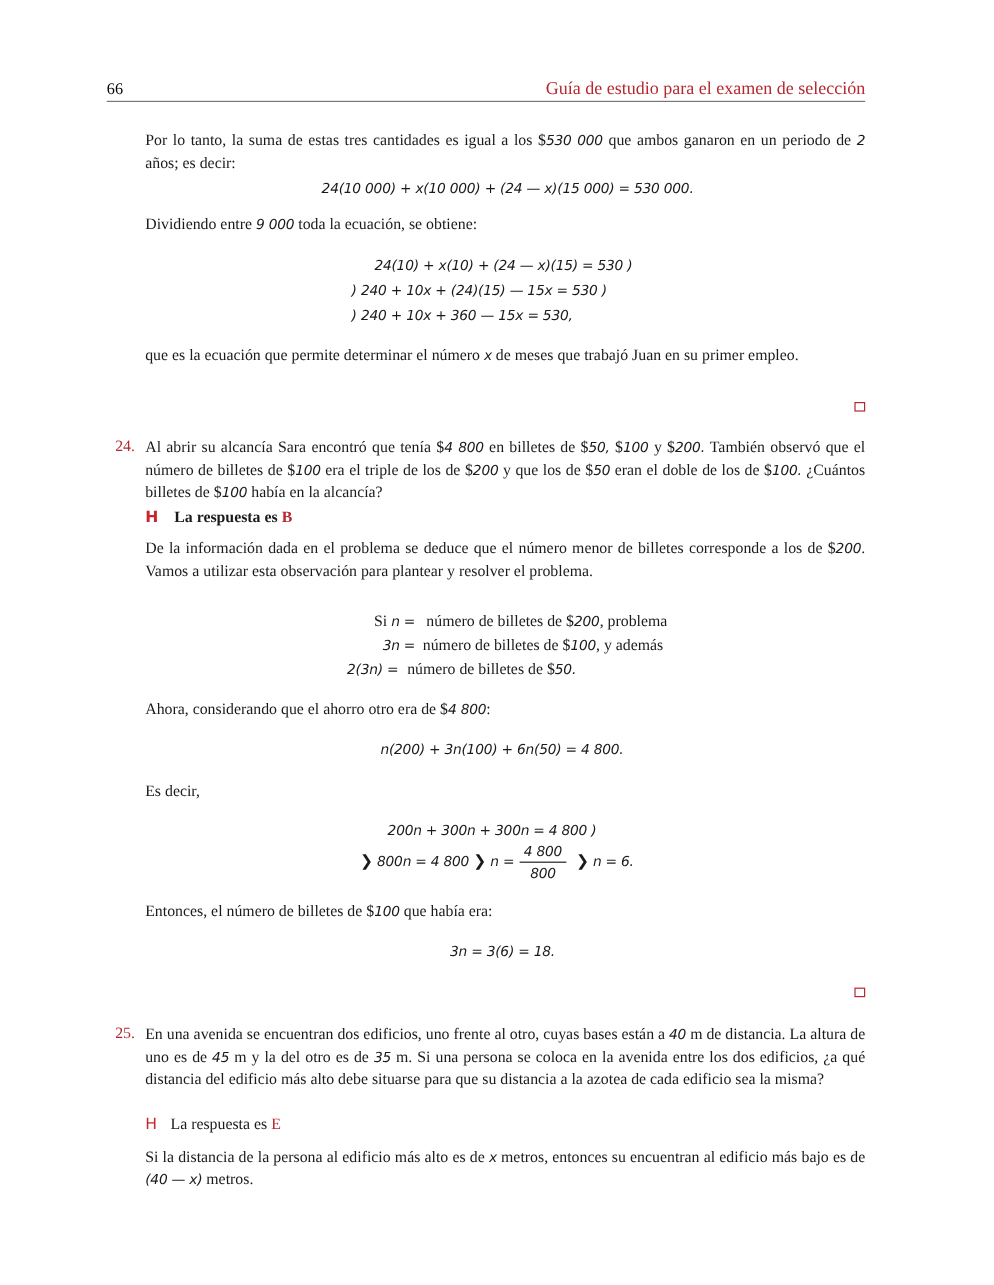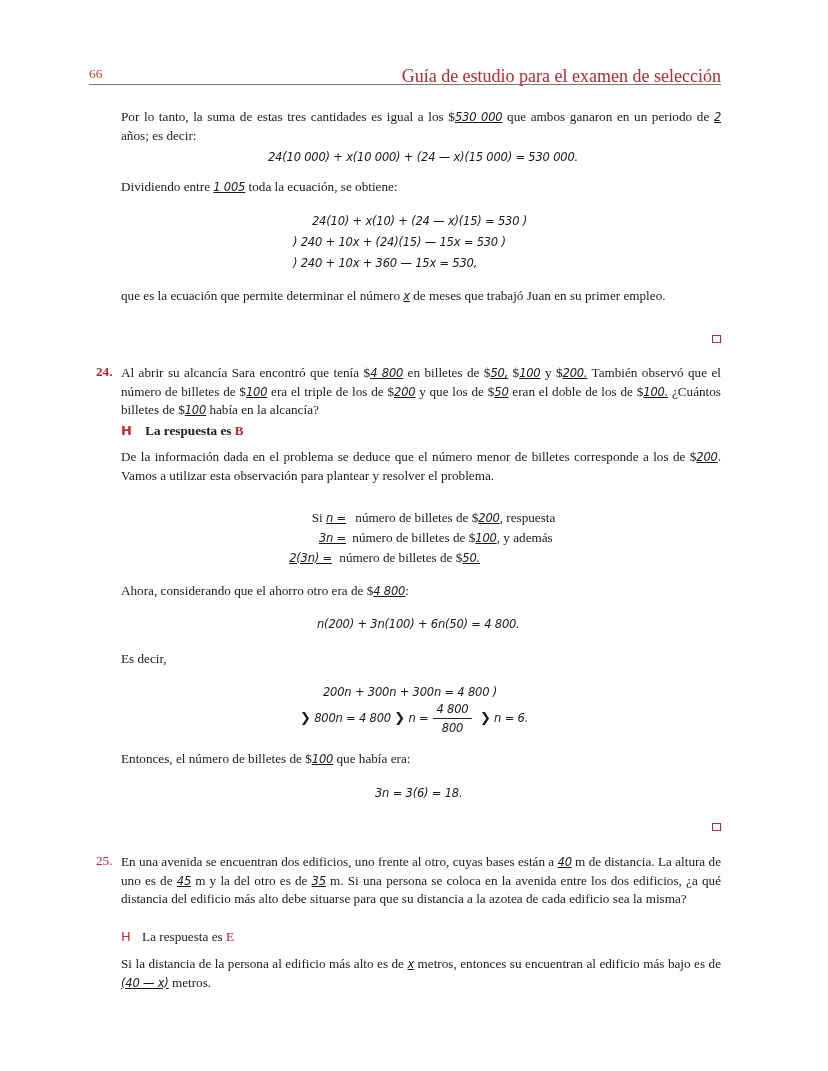--- a/index.html
+++ b/index.html
@@ -1,23 +1,23 @@
 <!DOCTYPE html>
 <html><head>
 <meta charset="utf-8">
 <style>
   html, body { margin: 0; padding: 0; background: #ffffff; }
   body { width: 828px; height: 1071px; position: relative; overflow: hidden;
          font-family: "Liberation Serif", serif; color: #1a1a1a; font-size: 13.2px; }
   .abs { position: absolute; }
-  .header-num { left: 89px; top: 66px; font-size: 13.5px; color: #c2410c; }
-  .header-title { right: 107px; top: 66px; font-size: 18px; color: #b5282f; }
+  .header-num { left: 89px; top: 66px; font-size: 13.5px; color: #000000; }
+  .header-title { right: 107px; top: 66px; font-size: 15px; color: #b5282f; }
   .header-rule { left: 89px; top: 84px; width: 632px; height: 1px; background: #777; }
   .para { left: 121px; width: 600px; line-height: 17.5px; text-align: justify; }
-  .m { font-family: "DejaVu Sans", sans-serif; font-style: italic; font-size: 11.5px; letter-spacing: -0.2px; text-decoration: underline; }
+  .m { font-family: "DejaVu Sans", sans-serif; font-style: italic; font-size: 11.5px; letter-spacing: -0.2px; }
   .eq { font-family: "DejaVu Sans", sans-serif; font-style: italic; font-size: 11.5px; white-space: nowrap; letter-spacing: -0.2px; }
   .qed { width: 7px; height: 6px; border: 1px solid #b5282f; }
   .num { color: #b5282f; }
   .red { color: #b5282f; }
   .hmark { font-family: "DejaVu Sans", sans-serif; color: #c8262c; font-size: 13px; }
   .frac { display: inline-block; vertical-align: middle; text-align: center; margin: 0 4px; }
   .frac .top { display: block; border-bottom: 1px solid #222; padding: 0 4px 2px; }
   .frac .bot { display: block; padding-top: 2px; }
   .arrow { font-style: normal; font-weight: bold; font-size: 13px; }
   .defs-row { position: absolute; white-space: nowrap; }
@@ -29,49 +29,49 @@
 <div class="abs header-num">66</div>
 <div class="abs header-title">Guía de estudio para el examen de selección</div>
 <div class="abs header-rule"></div>
 
 <div class="abs para" style="top:108px;">
   <span>Por lo tanto, la suma de estas tres cantidades es igual a los $</span><span class="m">530 000</span><span> que ambos ganaron en un periodo de </span><span class="m">2</span><span> años; es decir:</span>
 </div>
 <div class="abs eq" style="left:268px; top:150px;">24(10 000) + x(10 000) + (24 — x)(15 000) = 530 000.</div>
 
 <div class="abs para" style="top:178px;">
-  <span>Dividiendo entre </span><span class="m">1 005</span><span> toda la ecuación, se obtiene:</span>
+  <span>Dividiendo entre </span><span class="m">9 000</span><span> toda la ecuación, se obtiene:</span>
 </div>
 
 <div class="abs eq" style="left:312px; top:214px;">24(10) + x(10) + (24 — x)(15) = 530 )</div>
 <div class="abs eq" style="left:293px; top:235px;">) 240 + 10x + (24)(15) — 15x = 530 )</div>
 <div class="abs eq" style="left:293px; top:256px;">) 240 + 10x + 360 — 15x = 530,</div>
 
 <div class="abs para" style="top:287px;">
   <span>que es la ecuación que permite determinar el número </span><span class="m">x</span><span> de meses que trabajó Juan en su primer empleo.</span>
 </div>
 <div class="abs qed" style="left:712px; top:335px;"></div>
 
-<div class="abs num" style="left:96px; top:364px;font-weight:bold;">24.</div>
+<div class="abs num" style="left:96px; top:364px;">24.</div>
 <div class="abs para" style="top:364px;">
   <span>Al abrir su alcancía Sara encontró que tenía $</span><span class="m">4 800</span><span> en billetes de $</span><span class="m">50,</span><span> $</span><span class="m">100</span><span> y $</span><span class="m">200.</span><span>  También observó que el número de billetes de $</span><span class="m">100</span><span> era el triple de los de $</span><span class="m">200</span><span> y que los de $</span><span class="m">50</span><span> eran el doble de los de $</span><span class="m">100.</span><span> ¿Cuántos billetes de $</span><span class="m">100</span><span> había en la alcancía?</span>
 </div>
 
 <div class="abs" style="left:121px; top:423px;font-weight:bold;">
   <span class="hmark">H</span>
   <span style="margin-left:10px;">La respuesta es </span><span class="red">B</span>
 </div>
 
 <div class="abs para" style="top:448px;">
   <span>De la información dada en el problema se deduce que el número menor de billetes corresponde a los de $</span><span class="m">200</span><span>. Vamos a utilizar esta observación para plantear y resolver el problema.</span>
 </div>
 
 <div class="defs-row" style="left:276px; top:510px;">
   <span class="defs-lhs" style="width:70px;"><span>Si </span><span class="m">n =</span></span>
-  <span style="margin-left:6px;">número de billetes de $</span><span class="m">200</span><span>, respuesta</span>
+  <span style="margin-left:6px;">número de billetes de $</span><span class="m">200</span><span>, problema</span>
 </div>
 <div class="defs-row" style="left:276px; top:530px;">
   <span class="defs-lhs" style="width:70px;"><span></span><span class="m">3n =</span></span>
   <span style="margin-left:3px;">número de billetes de $</span><span class="m">100</span><span>, y además</span>
 </div>
 <div class="defs-row" style="left:276px; top:550px;">
   <span class="defs-lhs" style="width:56px;"><span></span><span class="m">2(3n) =</span></span>
   <span style="margin-left:4px;">número de billetes de $</span><span class="m">50.</span><span></span>
 </div>
 

